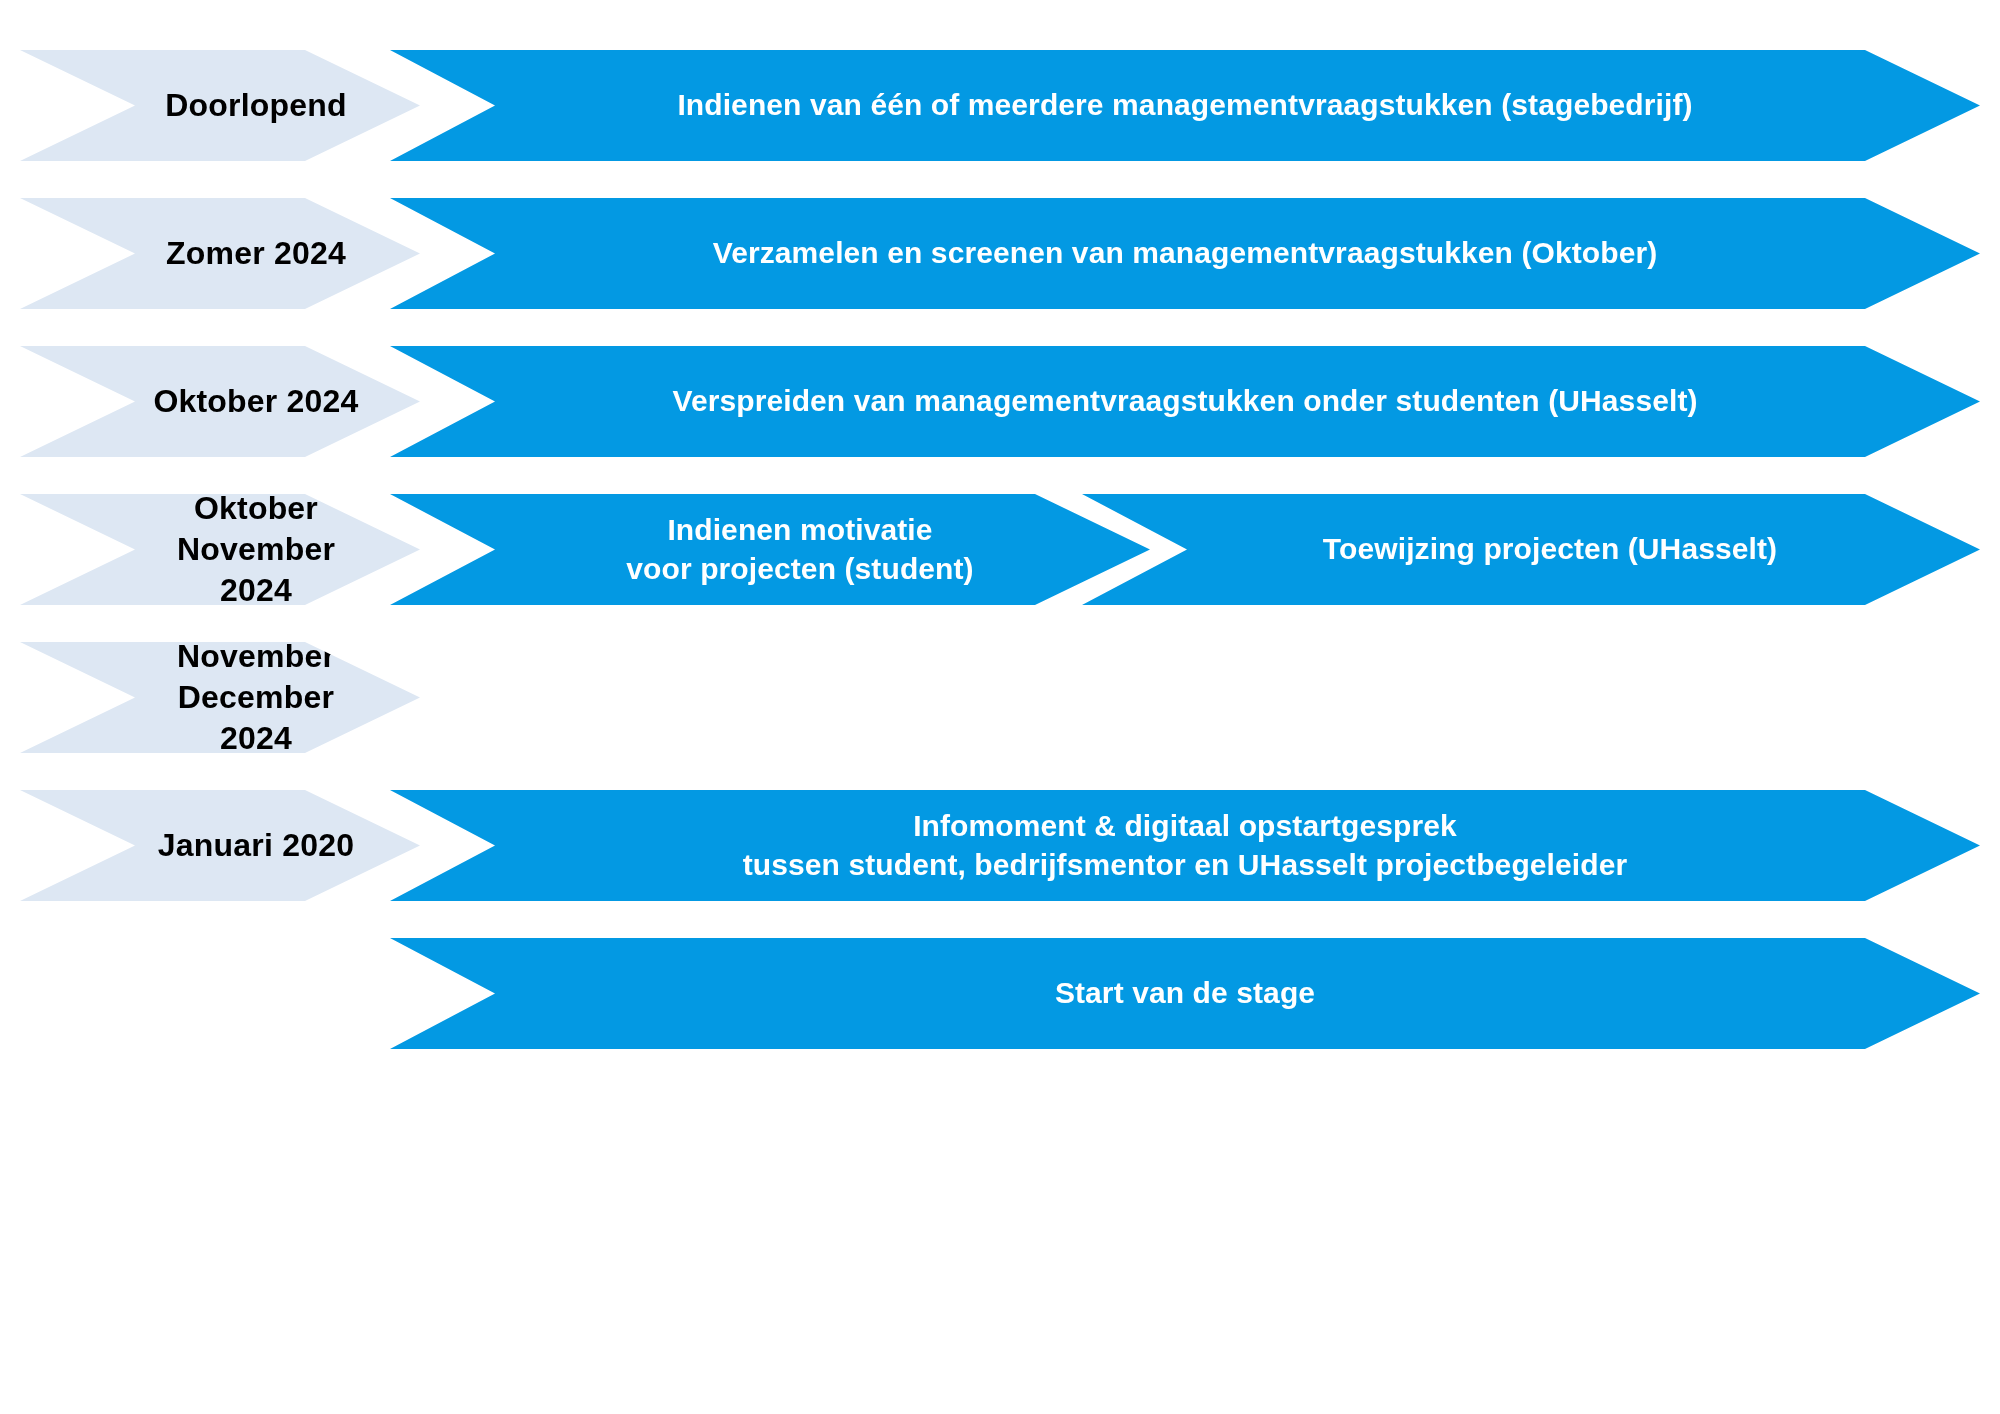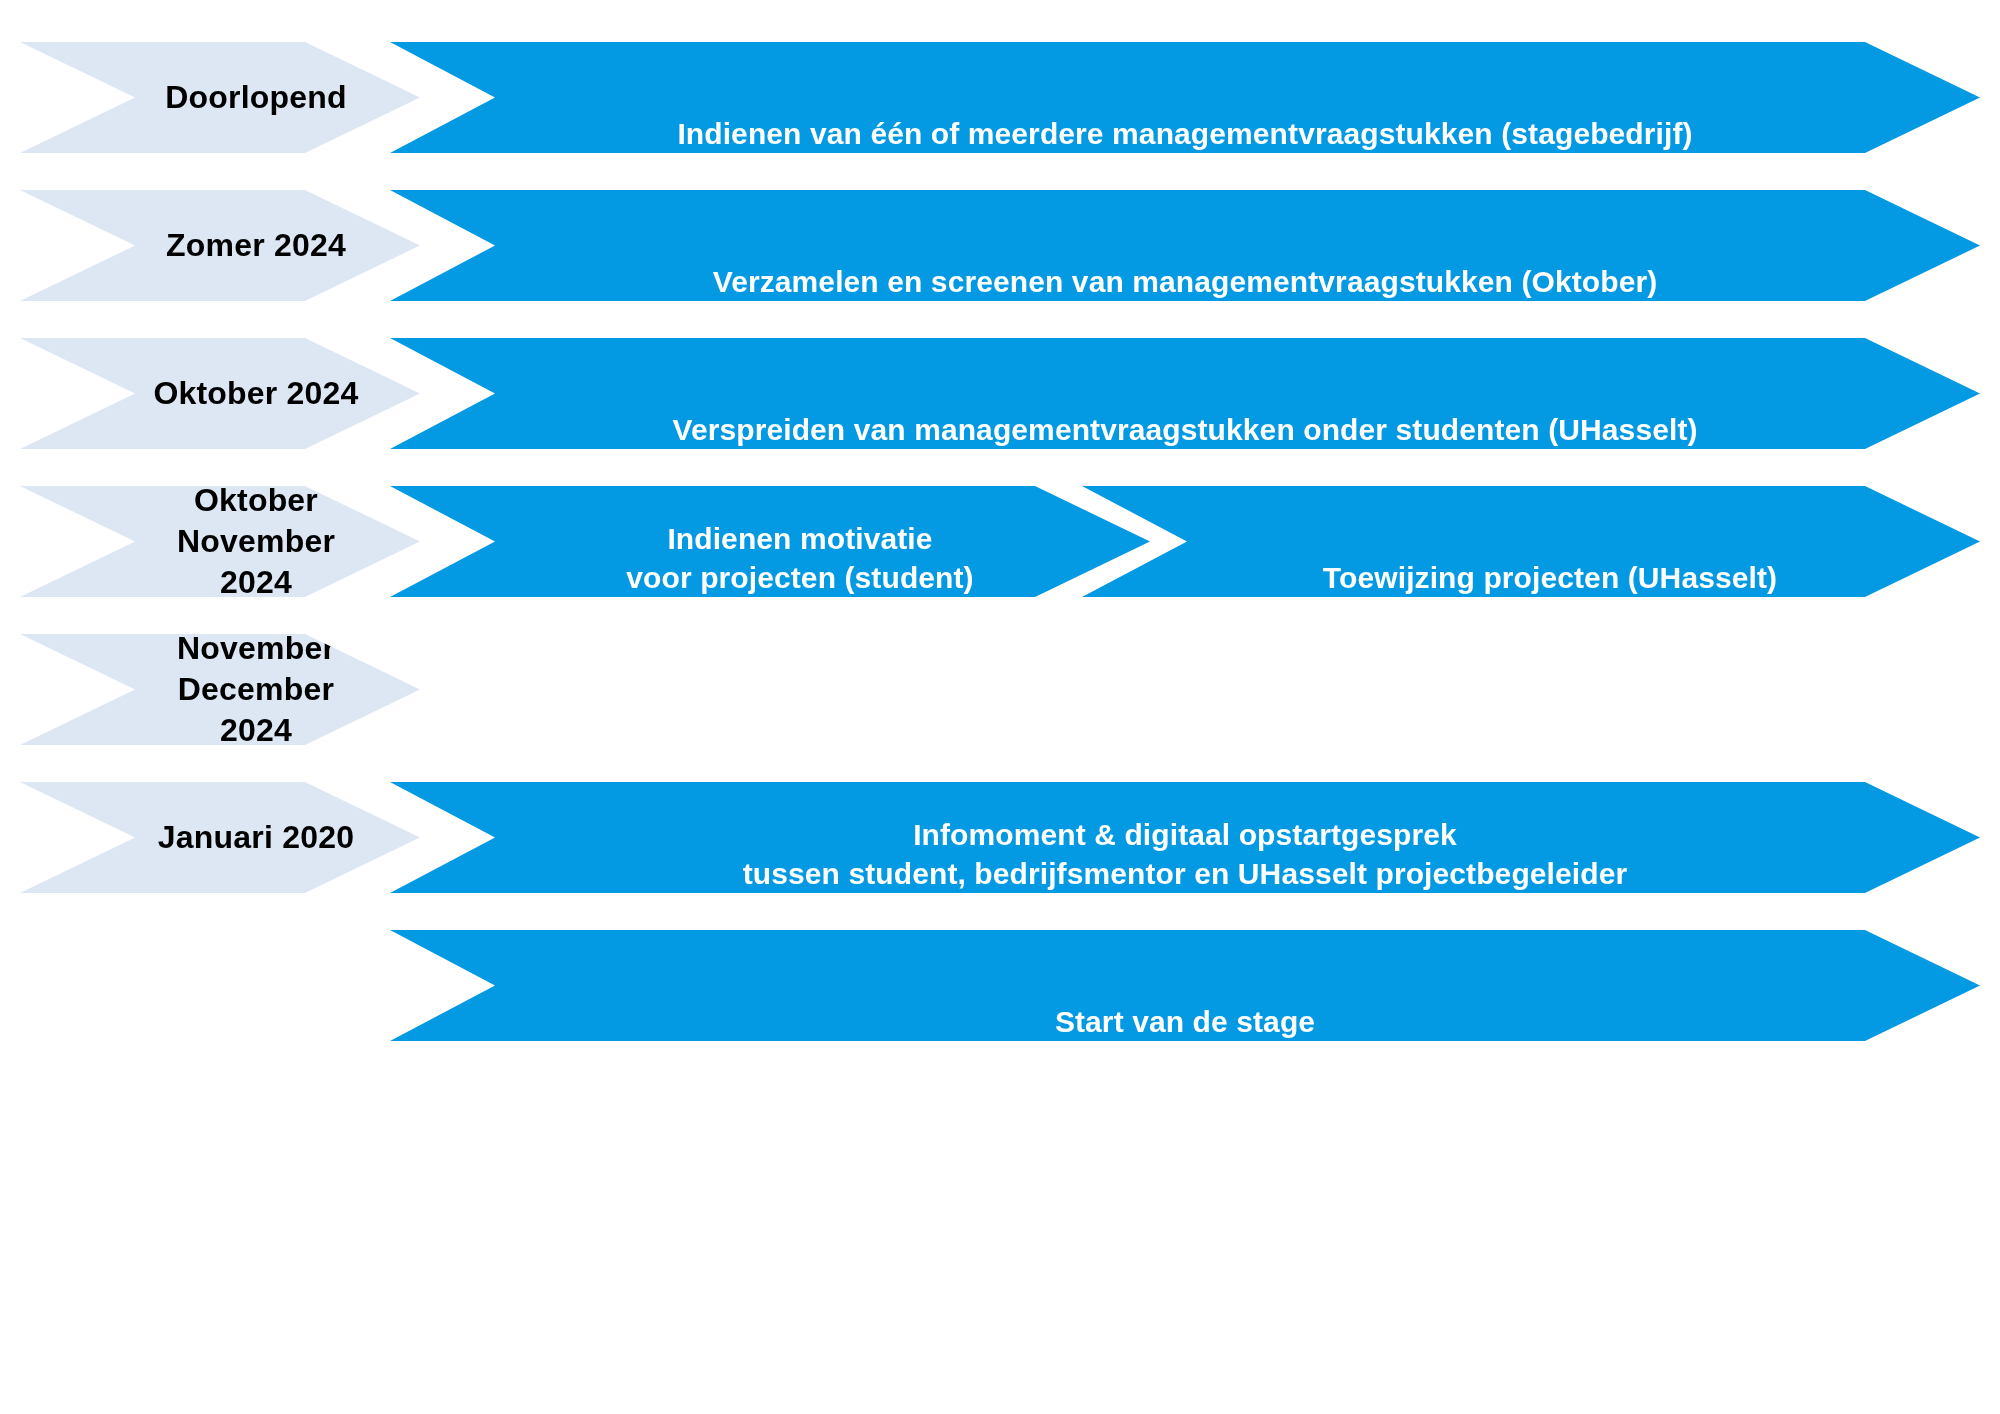--- a/index.html
+++ b/index.html
@@ -22,21 +22,21 @@
   .row {
     position: absolute;
     left: 0;
     width: 2000px;
     height: 133px;
   }
 
   
   .chev {
     position: absolute;
-    top: 0;
+    top: 8px;
     height: 111px;
     display: flex;
     align-items: center;
     justify-content: center;
   }
 
   .chev-label {
     position: relative;
     z-index: 2;
     text-align: center;
@@ -57,21 +57,20 @@
     color: #000000;
     font-size: 32px;
     font-weight: 600;
     letter-spacing: .2px;
     margin-left: 72px;
   }
 
   
   .chev-action {
     background: #0399e3;
-    align-items: flex-end;
   }
   .chev-action .chev-label {
     color: #ffffff;
     font-size: 30px;
     font-weight: 600;
     letter-spacing: .1px;
   }
 
   
   .chev-full {

